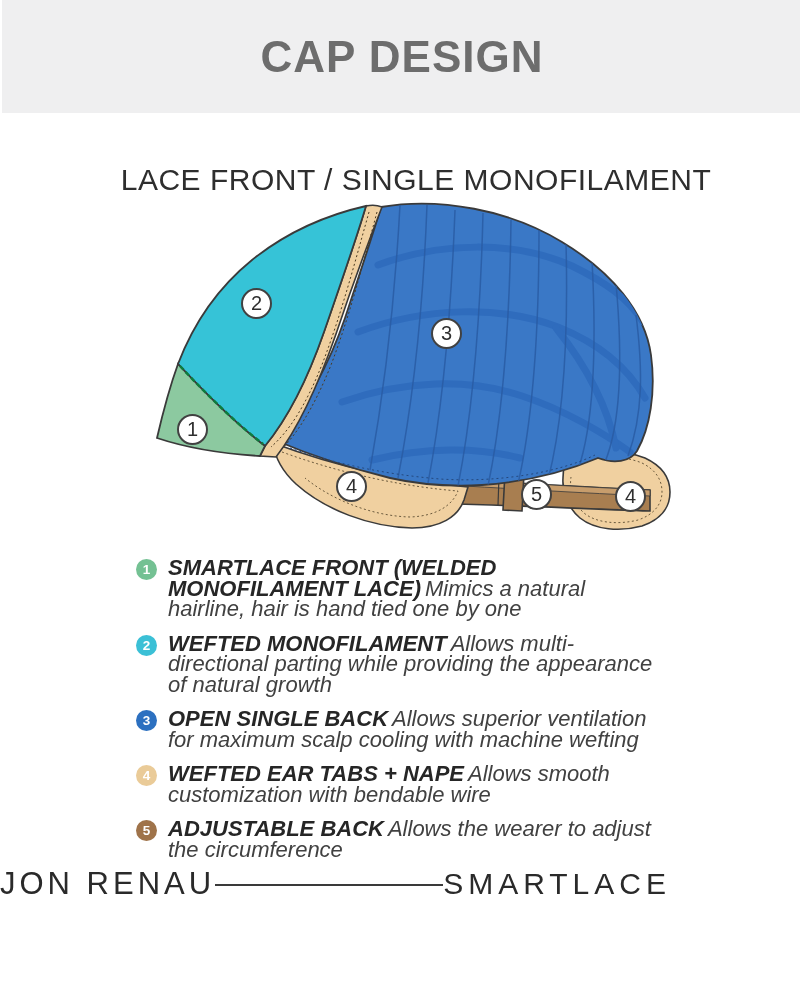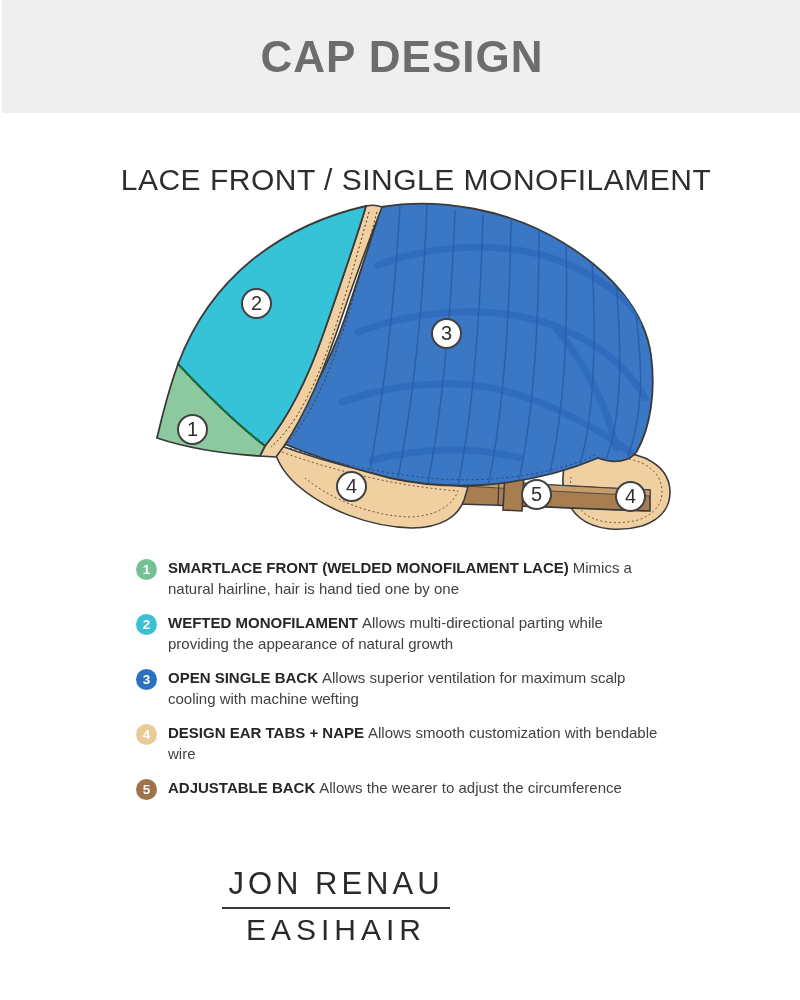--- a/index.html
+++ b/index.html
@@ -22,25 +22,25 @@
            font-size:20px;font-weight:300;color:#2f2f2f;}
 
   
   .legend{position:absolute;left:136px;top:558px;width:522px;}
   .legend-item{display:flex;align-items:flex-start;margin-bottom:14px;}
   .badge{flex:none;width:21px;height:21px;border-radius:50%;margin:1px 11px 0 0;
          display:flex;align-items:center;justify-content:center;
          color:#ffffff;font-size:13.5px;font-weight:bold;}
   .bc1{background:#74C193;} .bc2{background:#3BC0D6;} .bc3{background:#2C70C0;}
   .bc4{background:#EACB98;} .bc5{background:#9F734A;}
-  .legend-text{margin:0;font-size:15px;line-height:20.5px;color:#414141;}
+  .legend-text{margin:0;font-size:22px;line-height:20.5px;color:#414141;font-style:italic;}
   .legend-text b{color:#262626;margin-right:4px;}
 
   
-  .footer-logo{position:absolute;top:866px;left:0;width:672px;display:flex;flex-direction:column;
+  .footer-logo{position:absolute;top:866px;left:0;width:672px;display:flex;flex-direction:row;
                align-items:center;color:#2a2a2a;}
   .brand-top{font-size:31px;font-weight:300;letter-spacing:4px;}
   .brand-rule{width:228px;height:2px;background:#3a3a3a;margin:5px 0 4px 0;}
   .brand-bottom{font-size:30px;font-weight:300;letter-spacing:5px;}
 </style>
 </head>
 <body>
 
 <div class="page">
 
@@ -145,27 +145,27 @@
     <div class="legend-item">
       <span class="badge bc2">2</span>
       <p class="legend-text"><b>WEFTED MONOFILAMENT</b><span>Allows multi-directional parting while providing the appearance of natural growth</span></p>
     </div>
     <div class="legend-item">
       <span class="badge bc3">3</span>
       <p class="legend-text"><b>OPEN SINGLE BACK</b><span>Allows superior ventilation for maximum scalp cooling  with machine wefting</span></p>
     </div>
     <div class="legend-item">
       <span class="badge bc4">4</span>
-      <p class="legend-text"><b>DESIGN EAR TABS + NAPE</b><span>Allows smooth customization with bendable wire</span></p>
+      <p class="legend-text"><b>WEFTED EAR TABS + NAPE</b><span>Allows smooth customization with bendable wire</span></p>
     </div>
     <div class="legend-item">
       <span class="badge bc5">5</span>
       <p class="legend-text"><b>ADJUSTABLE BACK</b><span>Allows the wearer to adjust the circumference</span></p>
     </div>
   </div>
 
   <div class="footer-logo">
     <div class="brand-top">JON RENAU</div>
     <div class="brand-rule"></div>
-    <div class="brand-bottom">EASIHAIR</div>
+    <div class="brand-bottom">SMARTLACE</div>
   </div>
 
 </div>
 
 </body></html>

